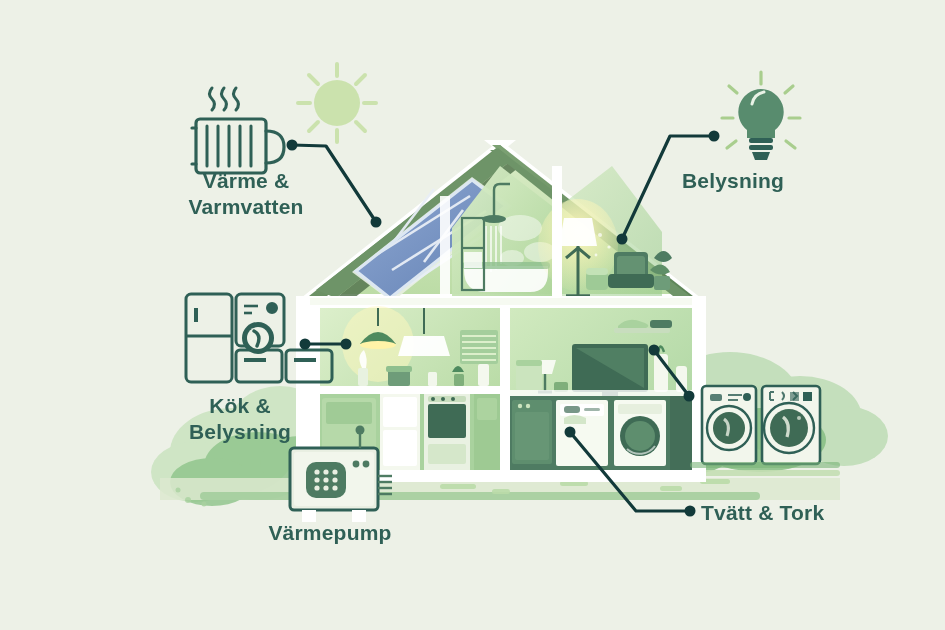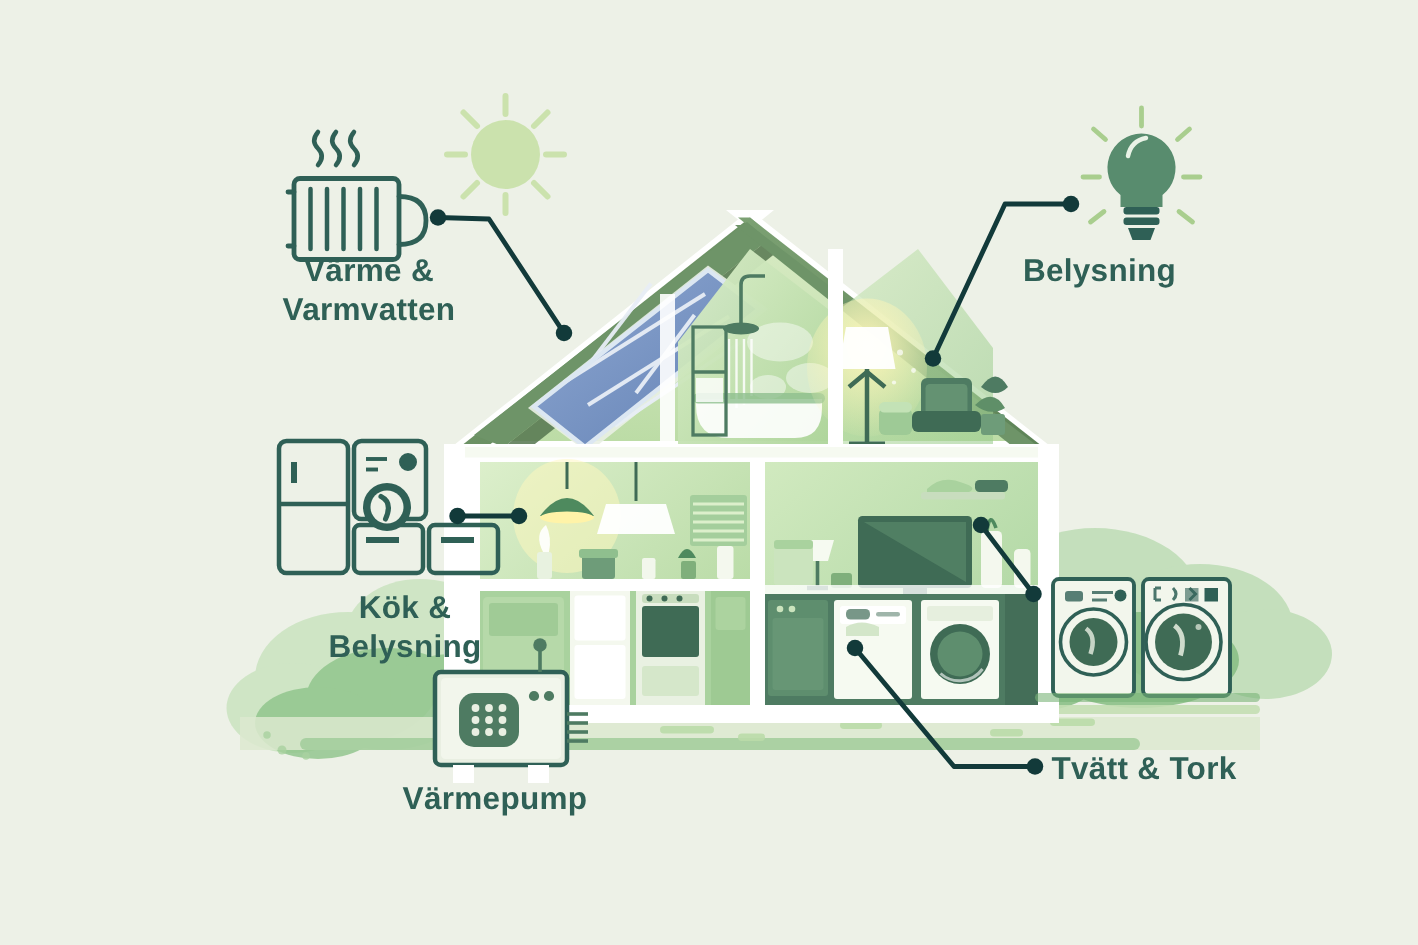--- a/index.html
+++ b/index.html
@@ -469,19 +469,19 @@
         <circle cx="690" cy="511" r="5.5"></circle>
     <circle cx="654" cy="350" r="5.5"></circle>
         <circle cx="689" cy="396" r="5.5"></circle>
   </g>
 </svg>
 
 <div class="lbl c" style="left:246px;top:168px;"><span>Värme &amp;</span><br><span>Varmvatten</span></div>
 
 <div class="lbl c" style="left:733px;top:168px;"><span>Belysning</span></div>
 
-<div class="lbl c" style="left:240px;top:393px;margin-left:30px;"><span>Kök &amp;</span><br><span>Belysning</span></div>
+<div class="lbl c" style="left:240px;top:393px;"><span>Kök &amp;</span><br><span>Belysning</span></div>
 
 <div class="lbl c" style="left:330px;top:520px;"><span>Värmepump</span></div>
 
 <div class="lbl l" style="left:701px;top:500px;"><span>Tvätt &amp; Tork</span></div>
 
 </div>
 
 </body></html>

